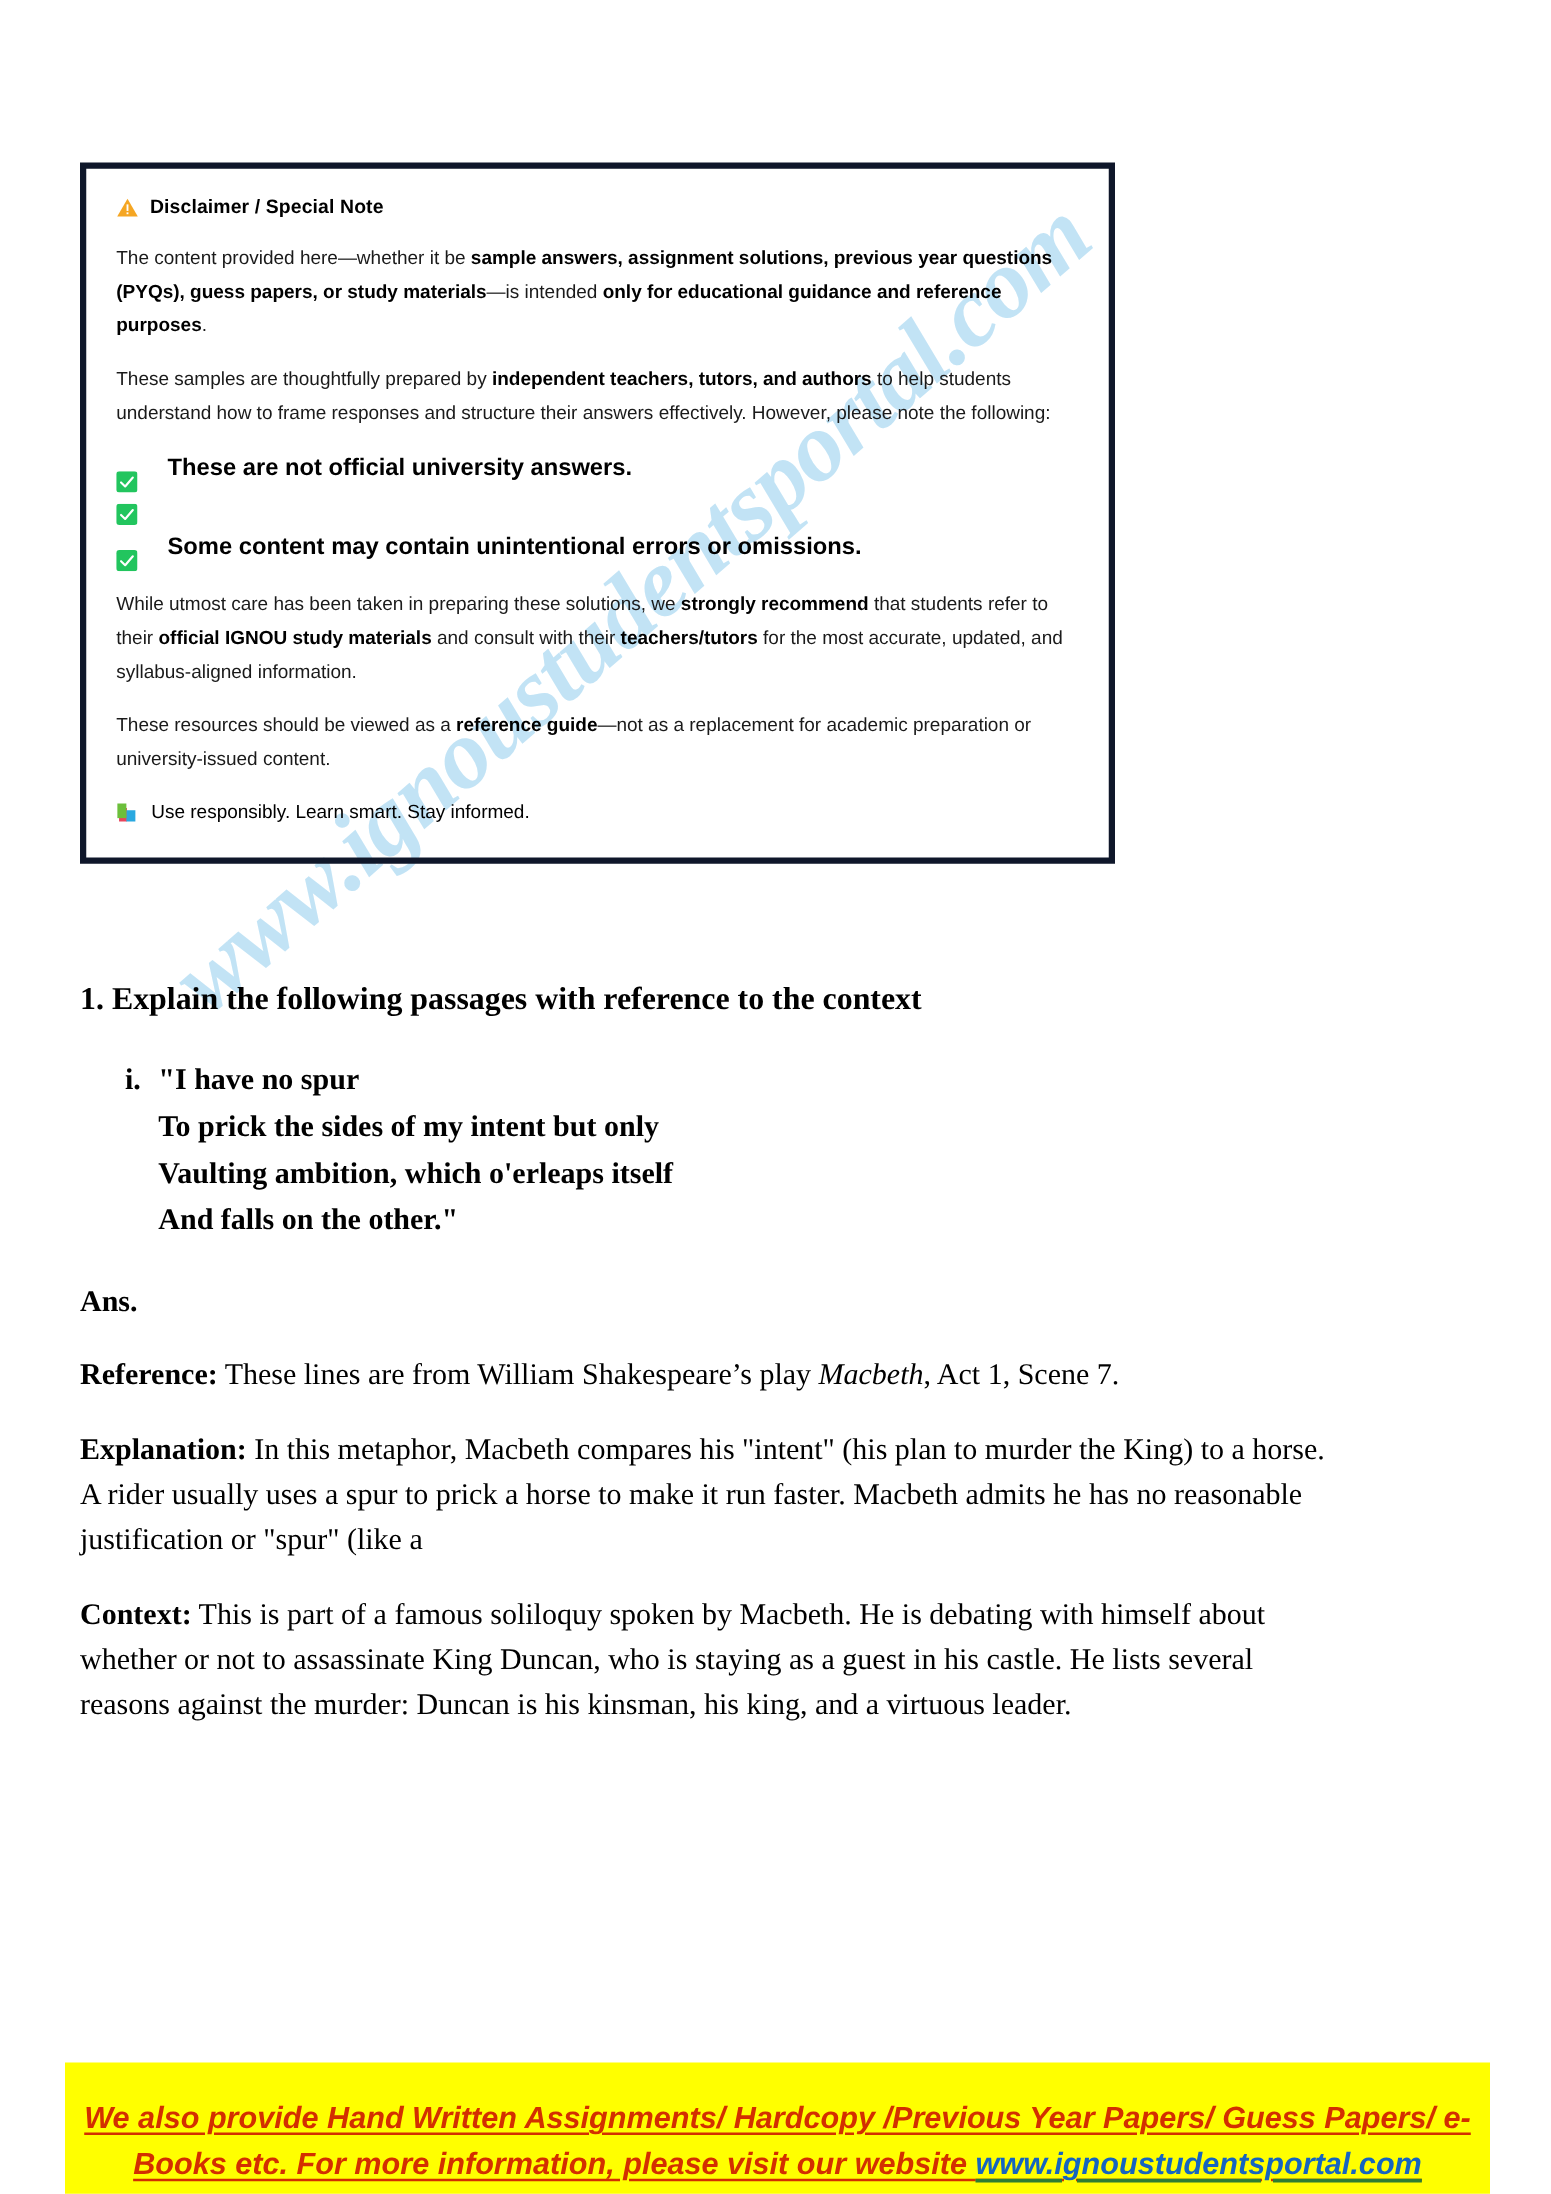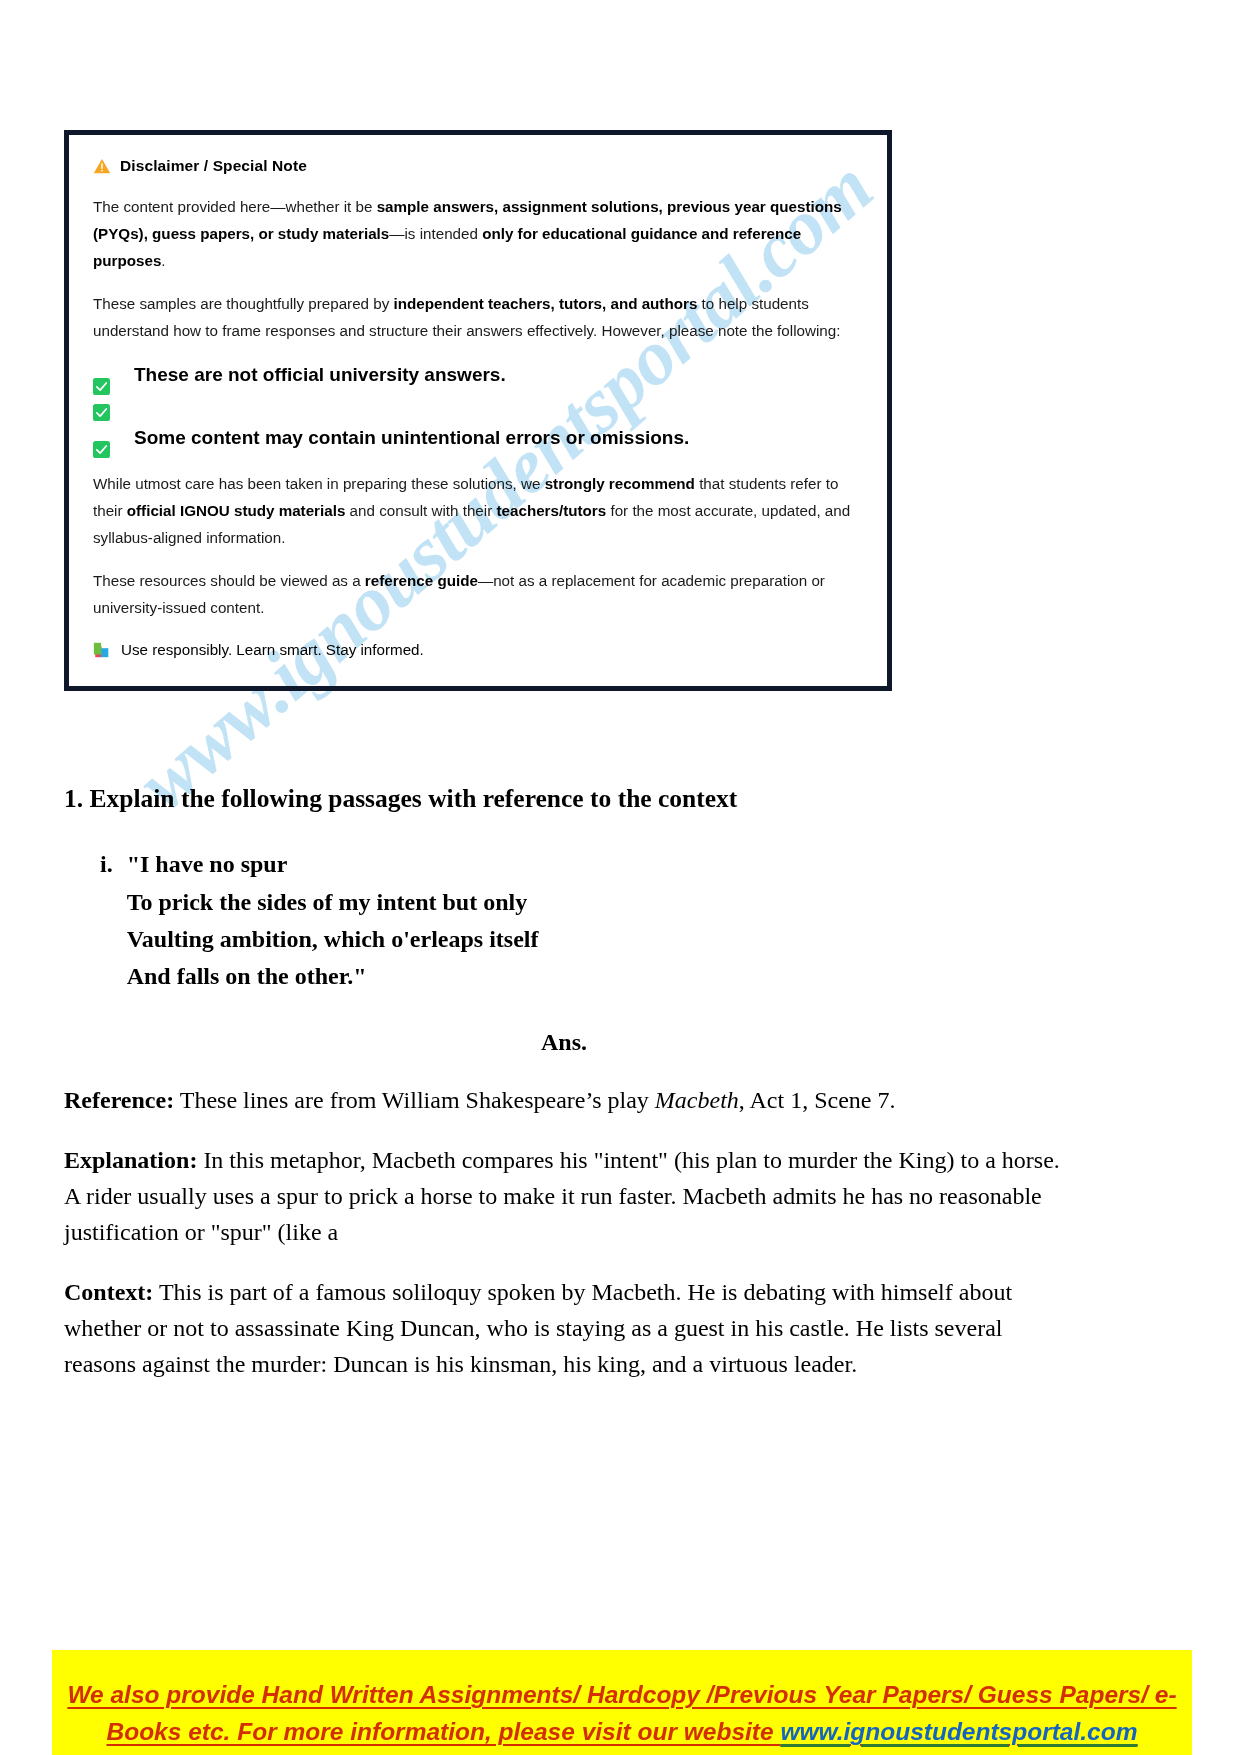--- a/index.html
+++ b/index.html
@@ -128,21 +128,20 @@
   }
   .passage-lines {
     font-size: 24px;
     font-weight: 700;
     line-height: 1.55;
   }
   .ans-label {
     font-size: 24px;
     font-weight: 700;
     margin: 0 0 26px 0;
-    text-align: center;
   }
   .body-p {
     font-size: 24px;
     line-height: 1.5;
     margin: 0 0 24px 0;
   }
   .body-p b { font-weight: 700; }
   .body-p i { font-style: italic; }
 
   

